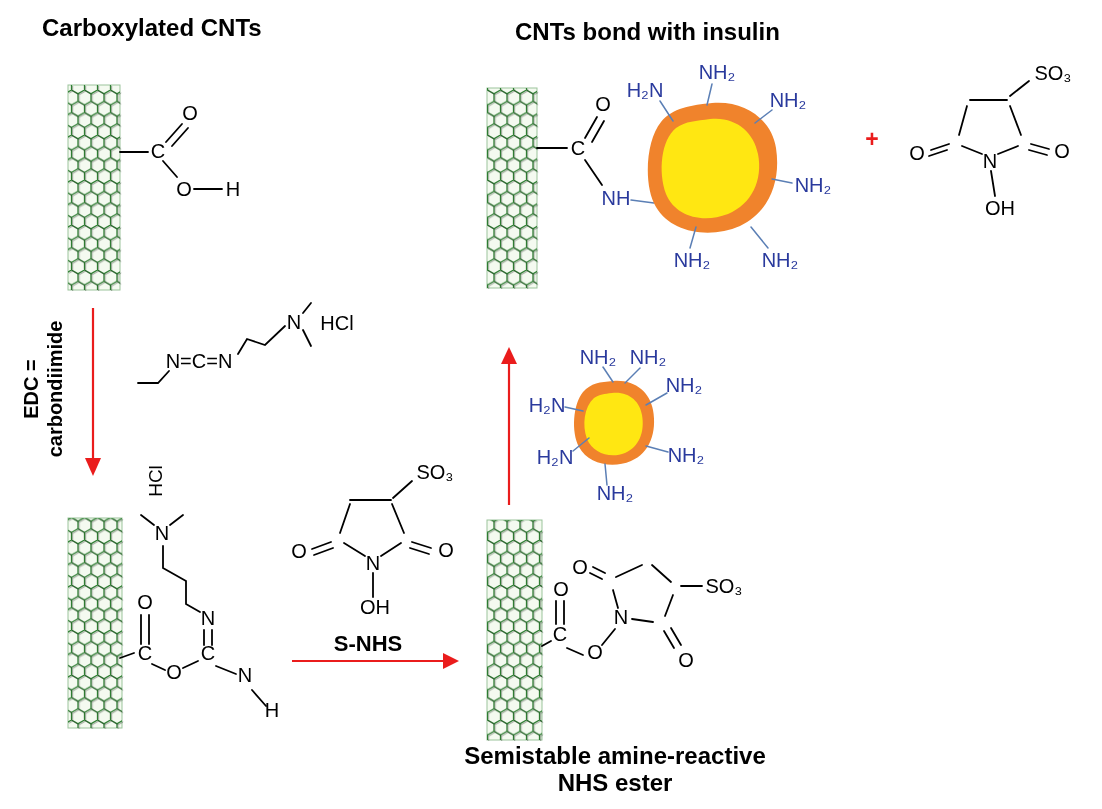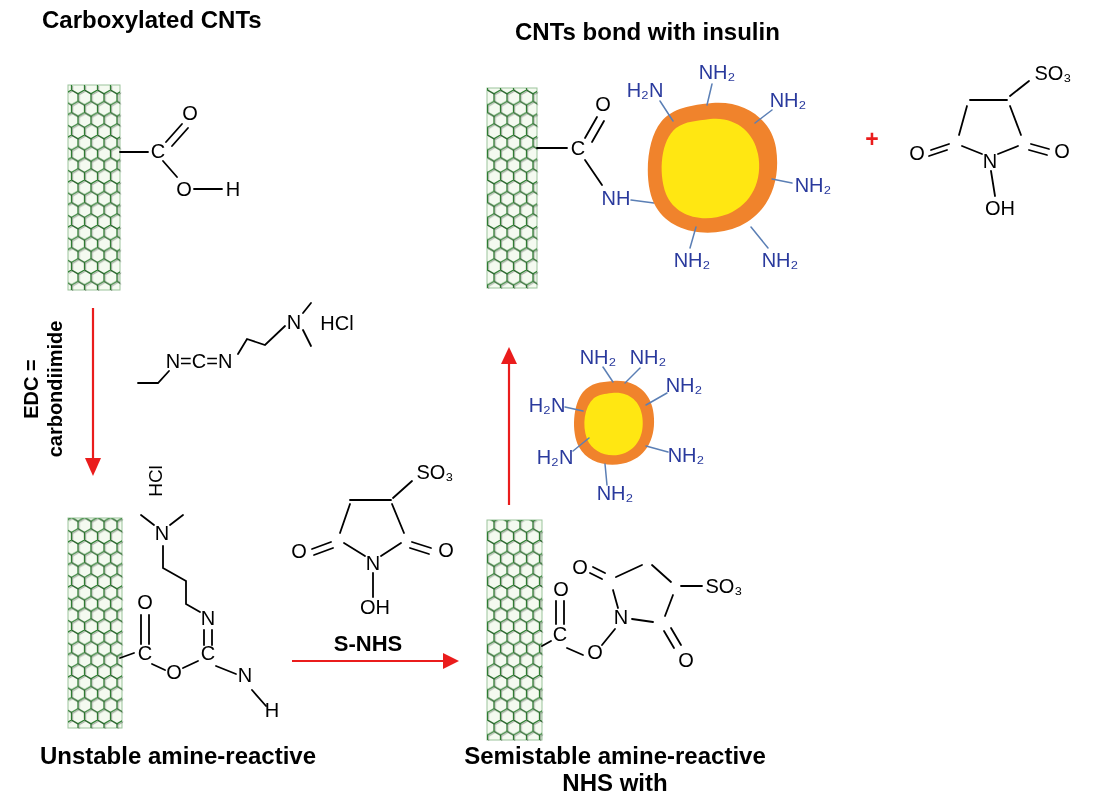--- a/index.html
+++ b/index.html
@@ -227,33 +227,32 @@
     <g>
       <line class="redln" x1="292" y1="661" x2="443" y2="661"></line>
       <polygon class="redf" points="443,653 443,669 459,661"></polygon>
     </g>
     <g>
       <line class="redln" x1="509" y1="505" x2="509" y2="362"></line>
       <polygon class="redf" points="501,364 517,364 509,347"></polygon>
     </g>
   </svg>
 
-  <div class="title" style="left:42px;top:6px;text-align:center;">Carboxylated CNTs</div>
+  <div class="title" style="left:42px;top:14px;text-align:center;">Carboxylated CNTs</div>
 
   <div class="title" style="left:515px;top:18px;">CNTs bond with insulin</div>
 
   <div id="edc-label" class="rotlabel">
     <div>EDC =</div>
     <div>carbondiimide</div>
   </div>
 
   <div id="hcl-rot" class="rotlabel">HCl</div>
 
   <div class="caption" style="left:28px;top:742px;width:300px;">
-    <div>Unstable amine-reactive</div>
   </div>
 
   <div class="caption" style="left:455px;top:742px;width:320px;">
     <div>Semistable amine-reactive</div>
-    <div>NHS with</div>
+    <div>NHS ester</div>
   </div>
 
 </div>
 
 </body></html>

